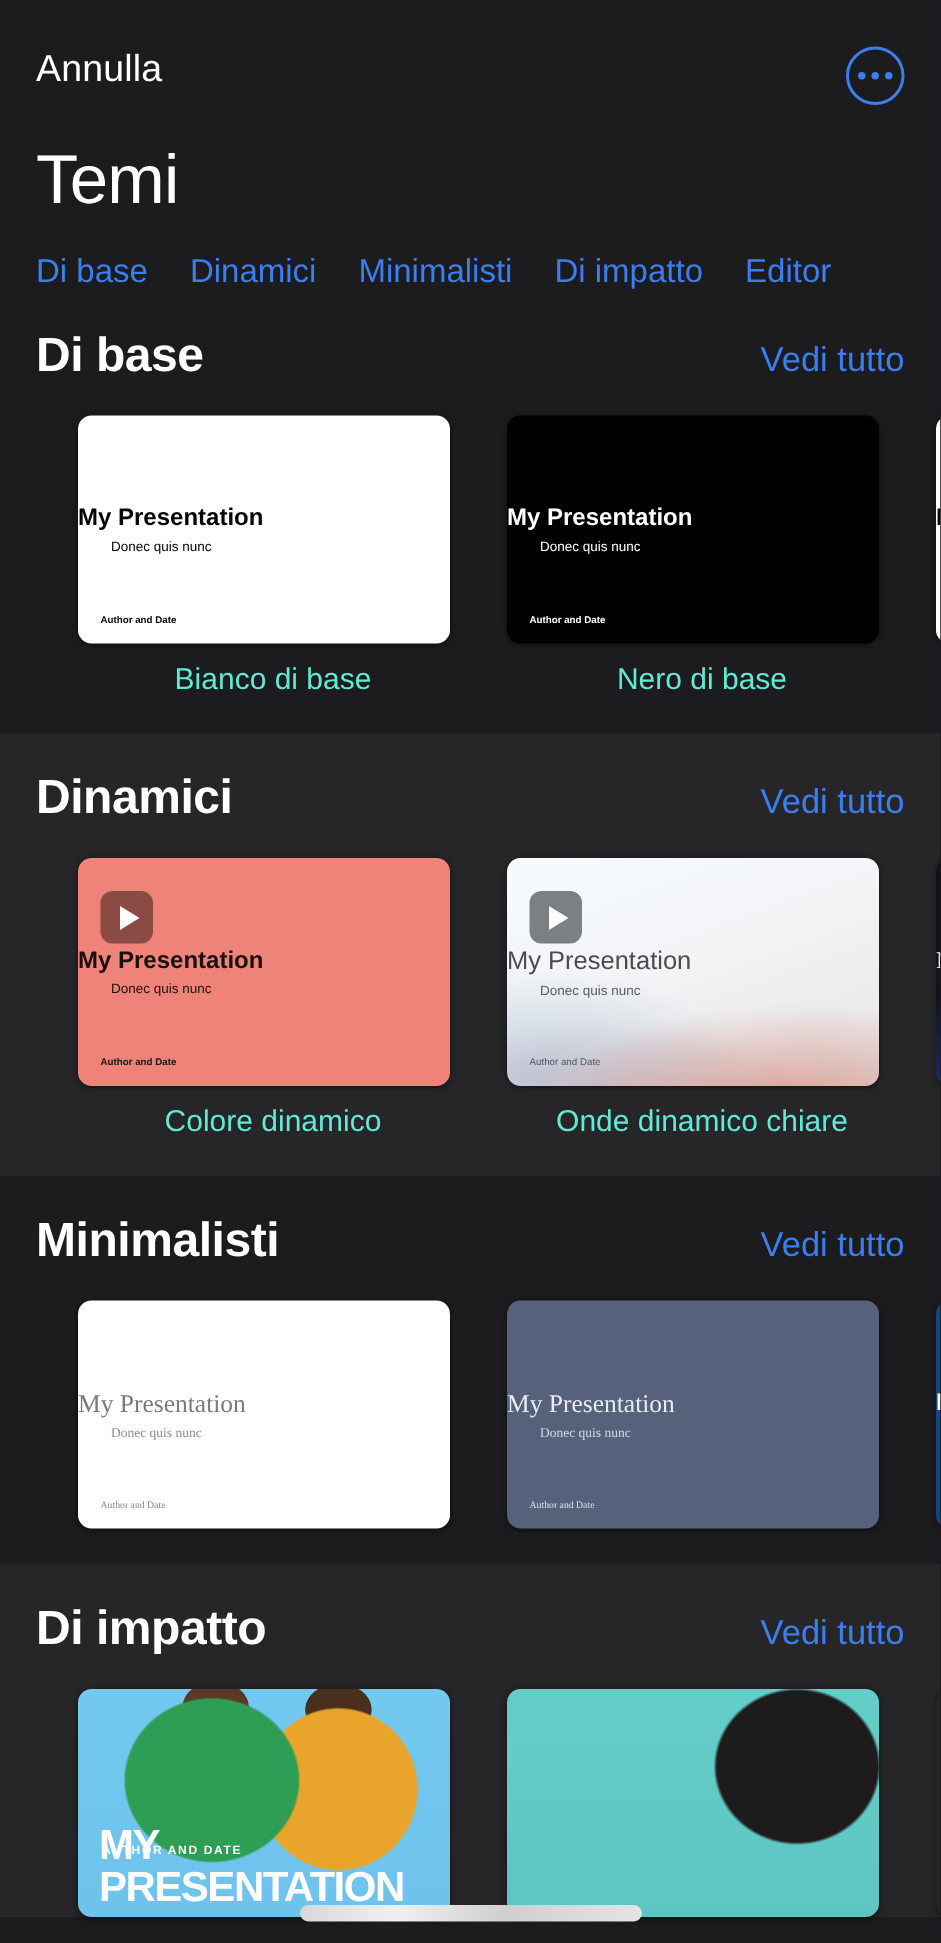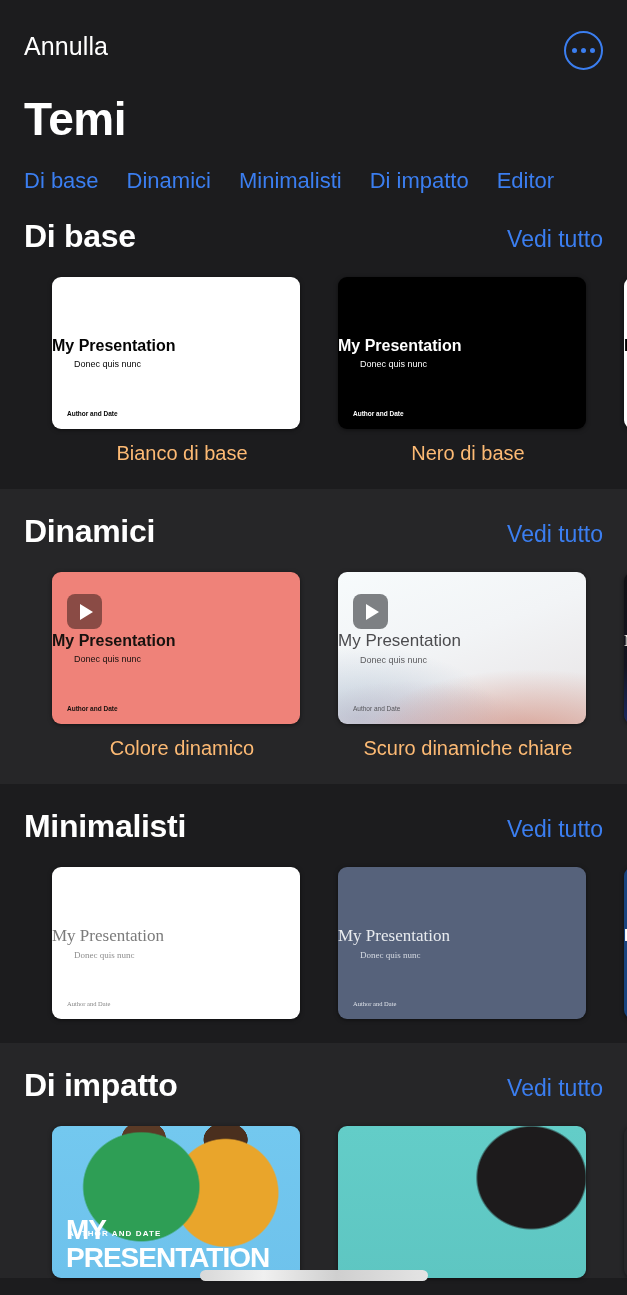--- a/index.html
+++ b/index.html
@@ -28,21 +28,21 @@
     position:absolute; right:24px; top:31px;
     width:39px; height:39px; border-radius:50%;
     border:2px solid #3b7ef0; display:flex;
     align-items:center; justify-content:center; gap:4px;
     cursor:pointer; background:none;
   }
   .more-btn i { width:5px; height:5px; border-radius:50%; background:#3b7ef0; display:block; }
 
   
   .page-title {
-    font-size:46px; font-weight:bold; color:#ffffff;
+    font-size:46px; font-weight:normal; color:#ffffff;
     padding:0 24px; margin-top:-8px; letter-spacing:-0.5px;
   }
 
   
   .tabs {
     display:flex; gap:28px; padding:22px 24px 0 24px;
     white-space:nowrap; overflow:hidden;
   }
   .tab { color:#3b7ef0; font-size:22px; cursor:pointer; flex:none; }
 
@@ -58,21 +58,21 @@
   .sec-all { font-size:23px; color:#3b7ef0; cursor:pointer; }
 
   .row { display:flex; gap:26px; padding:22px 0 0 52px; }
   .cell { flex:none; width:260px; }
   .card {
     width:248px; height:152px; border-radius:9px;
     position:relative; overflow:hidden;
     box-shadow:0 1px 4px rgba(0,0,0,.5);
   }
   .cap {
-    margin-top:13px; text-align:center; font-size:20px; color:#fdba74;
+    margin-top:13px; text-align:center; font-size:20px; color:#5eead4;
   }
 
   
   .slide-pad { position:absolute; left:15px; right:12px; }
   .s-title { font-weight:bold; font-size:16px; line-height:1.1; }
   .s-sub   { font-size:9px; margin-top:4px;padding-left:22px; }
   .s-auth  { position:absolute; left:15px; bottom:12px; font-size:6.5px; font-weight:bold; }
 
   .t-block { position:absolute; left:0; right:0; top:60px; }
 
@@ -252,21 +252,21 @@
             <div class="card v-wave">
               <div class="play gray">
                 <b></b>
               </div>
               <div class="t-block slide-pad">
                 <div class="s-title">My Presentation</div>
                 <div class="s-sub">Donec quis nunc</div>
               </div>
               <div class="s-auth">Author and Date</div>
             </div>
-            <div class="cap">Scuro dinamiche chiare</div>
+            <div class="cap">Onde dinamico chiare</div>
           </div>
           <div class="cell">
             <div class="card v-darkgrad">
               <div class="play nite"></div>
               <div class="t-block slide-pad">
                 <div class="s-title">My Presentation</div>
                 <div class="s-sub">Donec quis nunc</div>
               </div>
               <div class="s-auth">Author and Date</div>
             </div>

